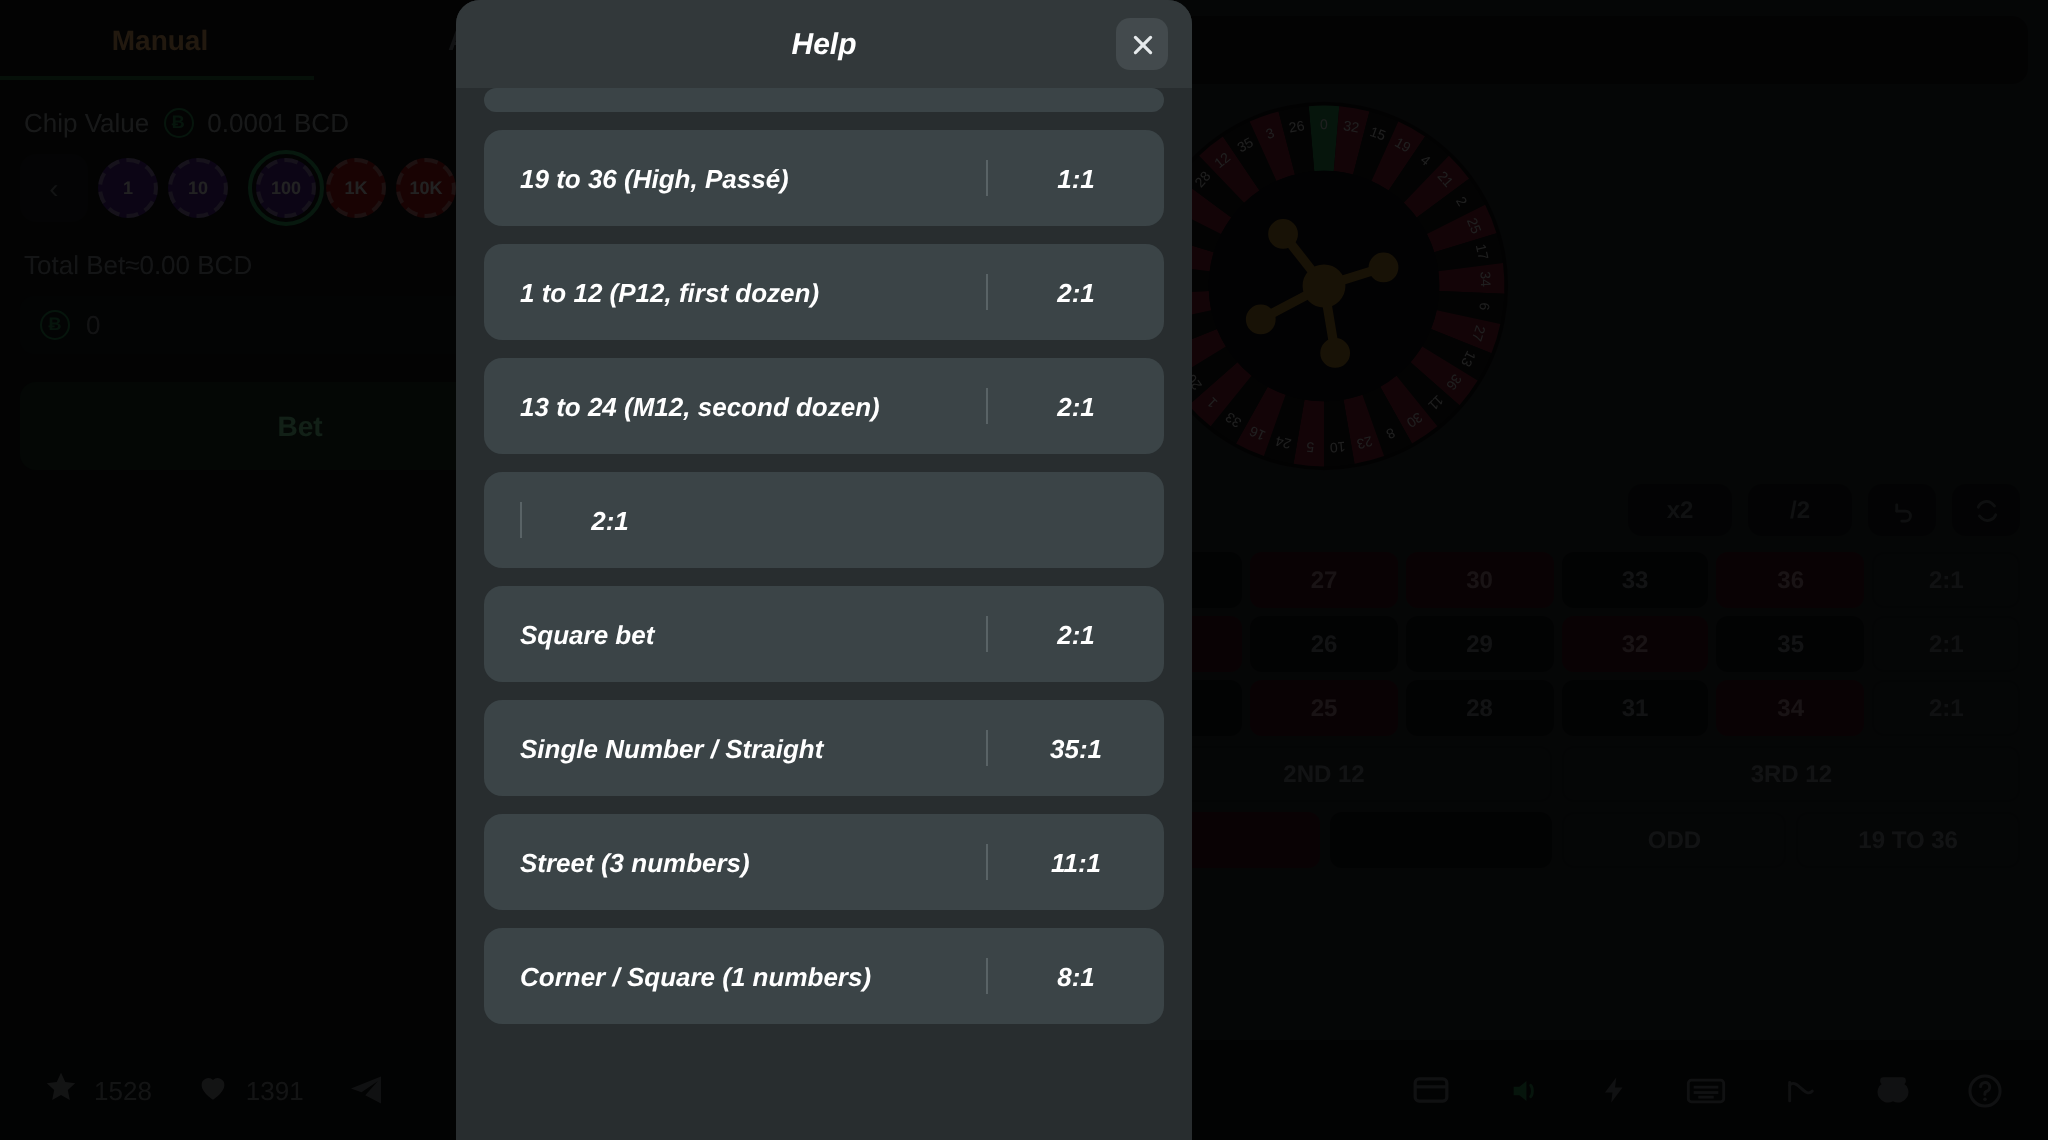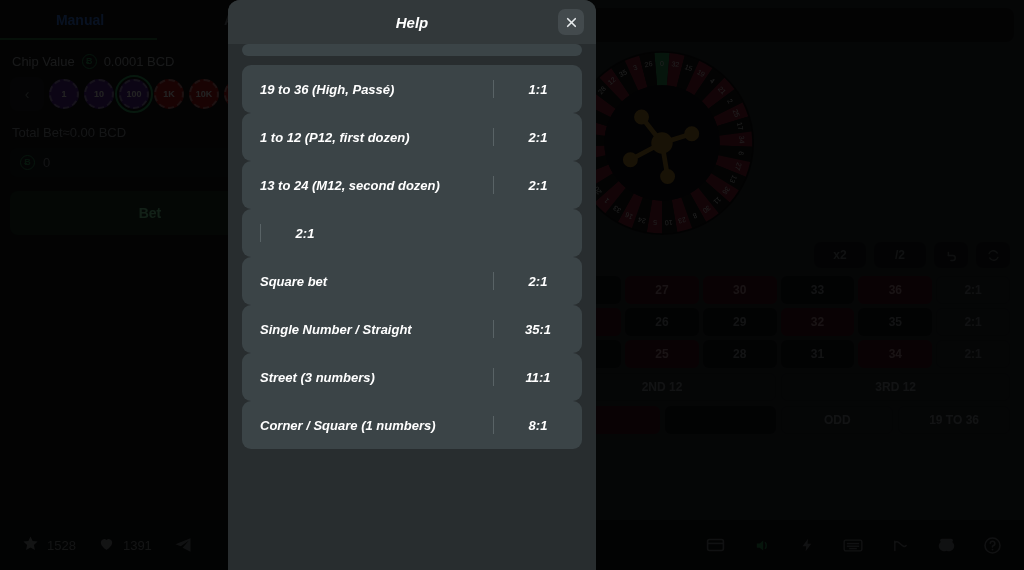--- a/index.html
+++ b/index.html
@@ -15,21 +15,21 @@
   .page { position: absolute; inset: 0; filter: brightness(0.30); }
 
   
   .left-panel {
     position: absolute; left: 0; top: 0; width: 300px; height: 520px;
     background: #16181a;
   }
   .tabs { position: relative; display: flex; height: 40px; align-items: center; }
   .tab {
     flex: 0 0 160px; text-align: center; font-size: 14px; font-weight: bold;
-    color: #3b82f6; line-height: 40px;
+    color: #fdba74; line-height: 40px;
   }
   .tab.inactive { color: #7e868c; }
   .tab-underline {
     position: absolute; left: 0; bottom: 0; width: 157px; height: 2px;
     background: #2f7a4a;
   }
   .chip-value-row {
     display: flex; align-items: center; gap: 7px;
     padding: 14px 12px 0 12px; font-size: 13px; color: #b4babf;
   }
@@ -44,21 +44,21 @@
     color: #8b9298; font-size: 14px; text-align: center; line-height: 34px;
   }
   .chip {
     position: relative; width: 30px; height: 30px; border-radius: 50%;
     font-size: 9px; font-weight: bold; color: #ffffff;
     display: flex; align-items: center; justify-content: center;
     border: 2px dashed rgba(255,255,255,0.45);
   }
   .chip.purple { background: #5b2a9e; }
   .chip.blue   { background: #b91c1c; }
-  .chip-sel { outline: 2px solid #35b36a; outline-offset: 2px; border-radius: 50%; }
+  .chip-sel { outline: 2px solid #35b36a; outline-offset: 2px; border-radius: 50%; margin-left: 9px; }
   .total-bet { padding: 14px 12px 0 12px; font-size: 13px; color: #9aa0a6; }
   .bet-input-row {
     display: flex; align-items: center; justify-content: space-between;
     margin: 8px 10px 0 10px; padding: 7px 10px; border-radius: 7px;
     background: #1b1e21; font-size: 13px; color: #8b9298;
   }
   .bet-input-left { display: flex; align-items: center; gap: 8px; }
   .bet-button {
     margin: 14px 10px 0 10px; height: 44px; border-radius: 8px;
     background: #1d3a28; color: #86efac;
@@ -141,21 +141,21 @@
     width: 26px; height: 26px; border-radius: 7px; background: #434a4d;
     display: flex; align-items: center; justify-content: center;
     color: #e6eaec;
   }
   .modal-body {
     flex: 1; overflow: hidden; padding: 0 14px;
     background: #282d2f;
   }
   .list-scroll { padding-top: 0; }
   .help-row {
-    height: 48px; border-radius: 9px;
+    height: 48px; margin-bottom: 9px; border-radius: 9px;
     background: #3b4447; display: flex; align-items: center;
     padding: 0 0 0 18px;
   }
   .help-row.clipped { height: 12px; margin-bottom: 9px; }
   .help-label { flex: 1; font-size: 13px; font-weight: bold; color: #ffffff; }
   .help-div { width: 1px; height: 18px; background: #596366; }
   .help-payout {
     width: 88px; text-align: center; font-size: 13px; font-weight: bold; color: #ffffff;
   }
 </style>

